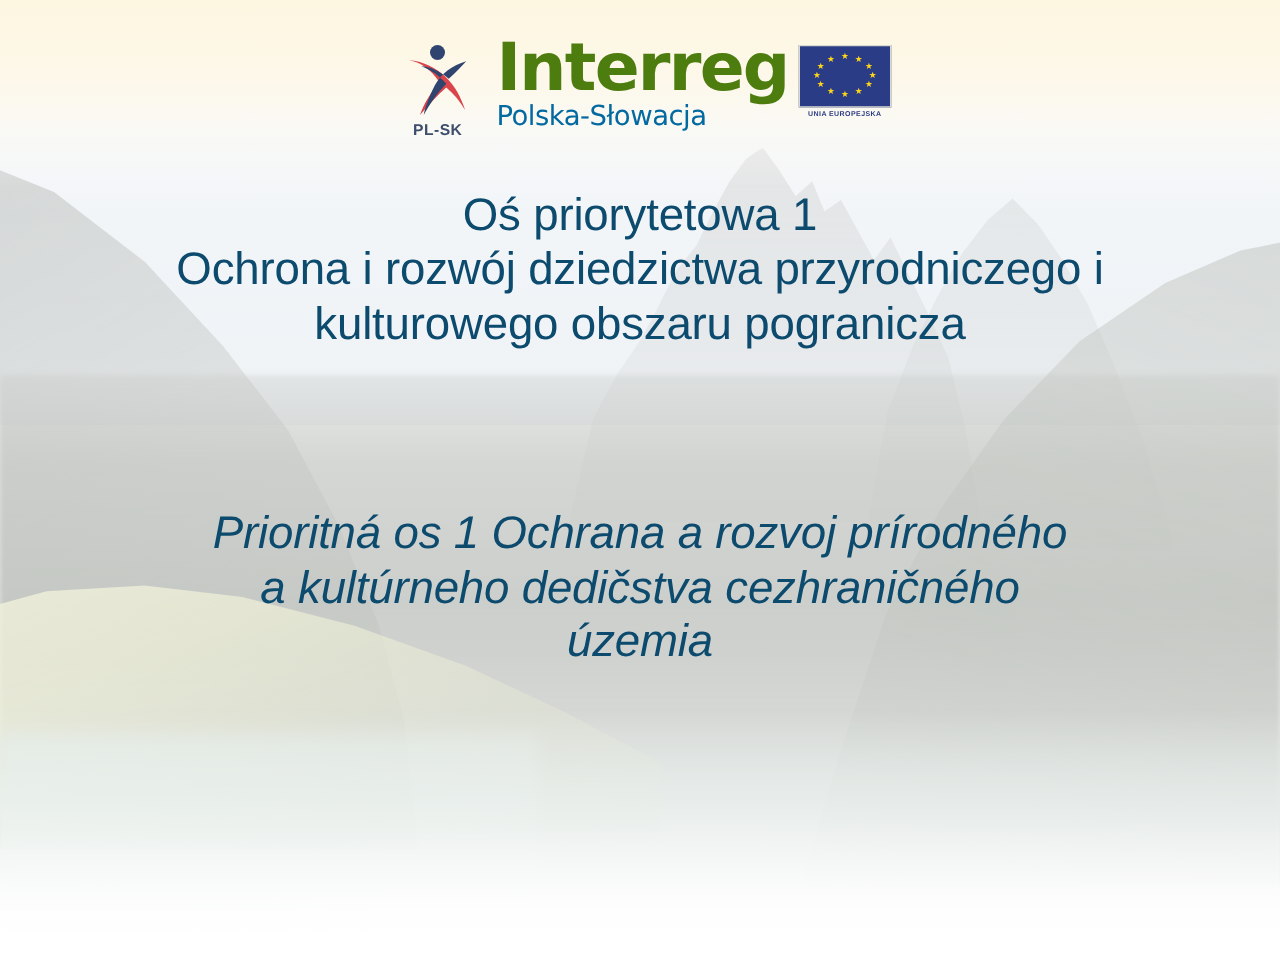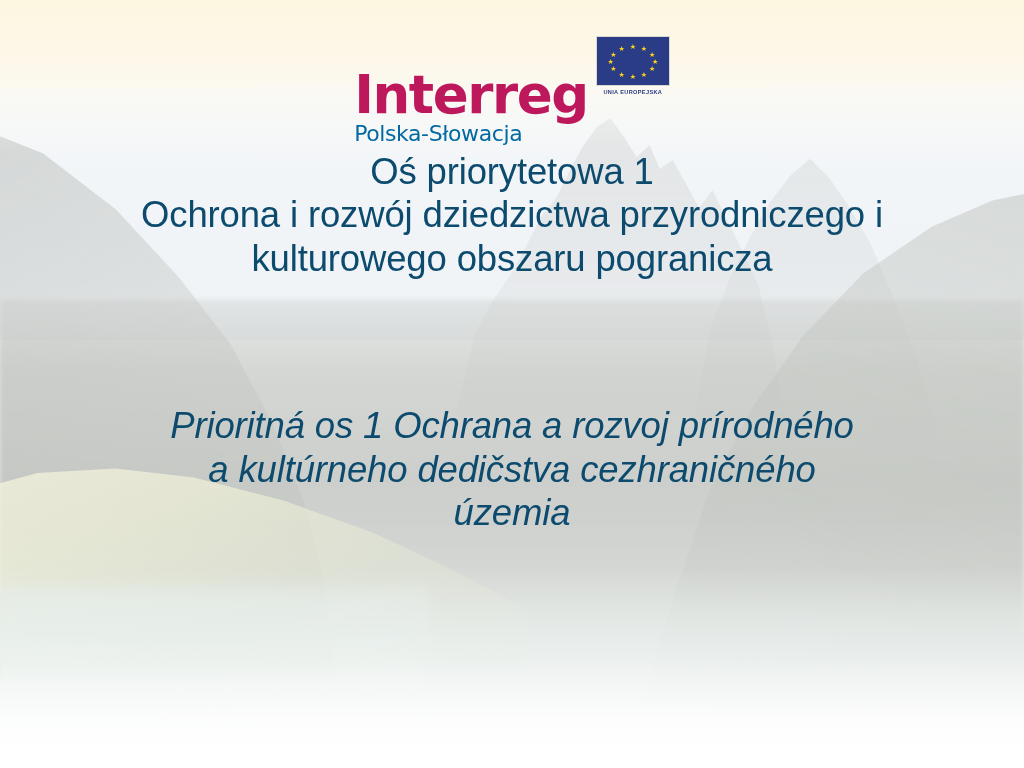--- a/index.html
+++ b/index.html
@@ -222,24 +222,23 @@
   
   .wordmark {
     display: flex;
     flex-direction: column;
     padding-top: 2px;
   }
   .wordmark-top {
     font-size: 53px;
     line-height: .96;
     font-weight: bold;
-    color: #be185d;
+    color: #4d7c0f;
     letter-spacing: -1.4px;
     font-family: "DejaVu Sans", sans-serif;
-    margin-top: 40px;
   }
   .wordmark-bottom {
     font-size: 22px;
     line-height: 1.18;
     font-weight: normal;
     color: #0369a1;
     letter-spacing: -.4px;
     font-family: "DejaVu Sans", sans-serif;
   }
 
@@ -329,20 +328,28 @@
     <div class="meadow"></div>
     <div class="water-left"></div>
     <div class="water"></div>
     <div class="veil"></div>
     <div class="veil-top"></div>
   </div>
 
   <div class="logo-bar">
     <div class="logo-inner">
 
+      <div class="mark">
+        <svg width="62" height="62" viewBox="0 0 62 62" aria-hidden="true">
+          <path d="M8 14 C18 16 26 22 32 31 C26 40 20 49 17 58 C24 50 31 42 38 36 C44 41 49 47 53 54 C50 44 45 35 38 28 C30 20 19 15 8 14 Z" fill="#d9454a"></path>
+          <path d="M54 15 C43 18 34 25 29 34 C24 44 21 52 20 58 C25 49 31 40 38 33 C33 27 26 22 18 19 C25 19 33 23 40 29 C46 24 50 19 54 15 Z" fill="#2f4570"></path>
+          <circle cx="31" cy="8" r="6" fill="#2f4570"></circle>
+        </svg>
+        <div class="mark-label">PL-SK</div>
+      </div>
 
       <div class="wordmark">
         <div class="wordmark-top">Interreg</div>
         <div class="wordmark-bottom">Polska-Słowacja</div>
       </div>
 
       <div class="eu-block">
         <div class="eu-flag" id="eu-flag">
             <span class="eu-star" style="left: 50%; top: 19%;">★</span>
             <span class="eu-star" style="left: 65.5%; top: 23.1532%;">★</span>

